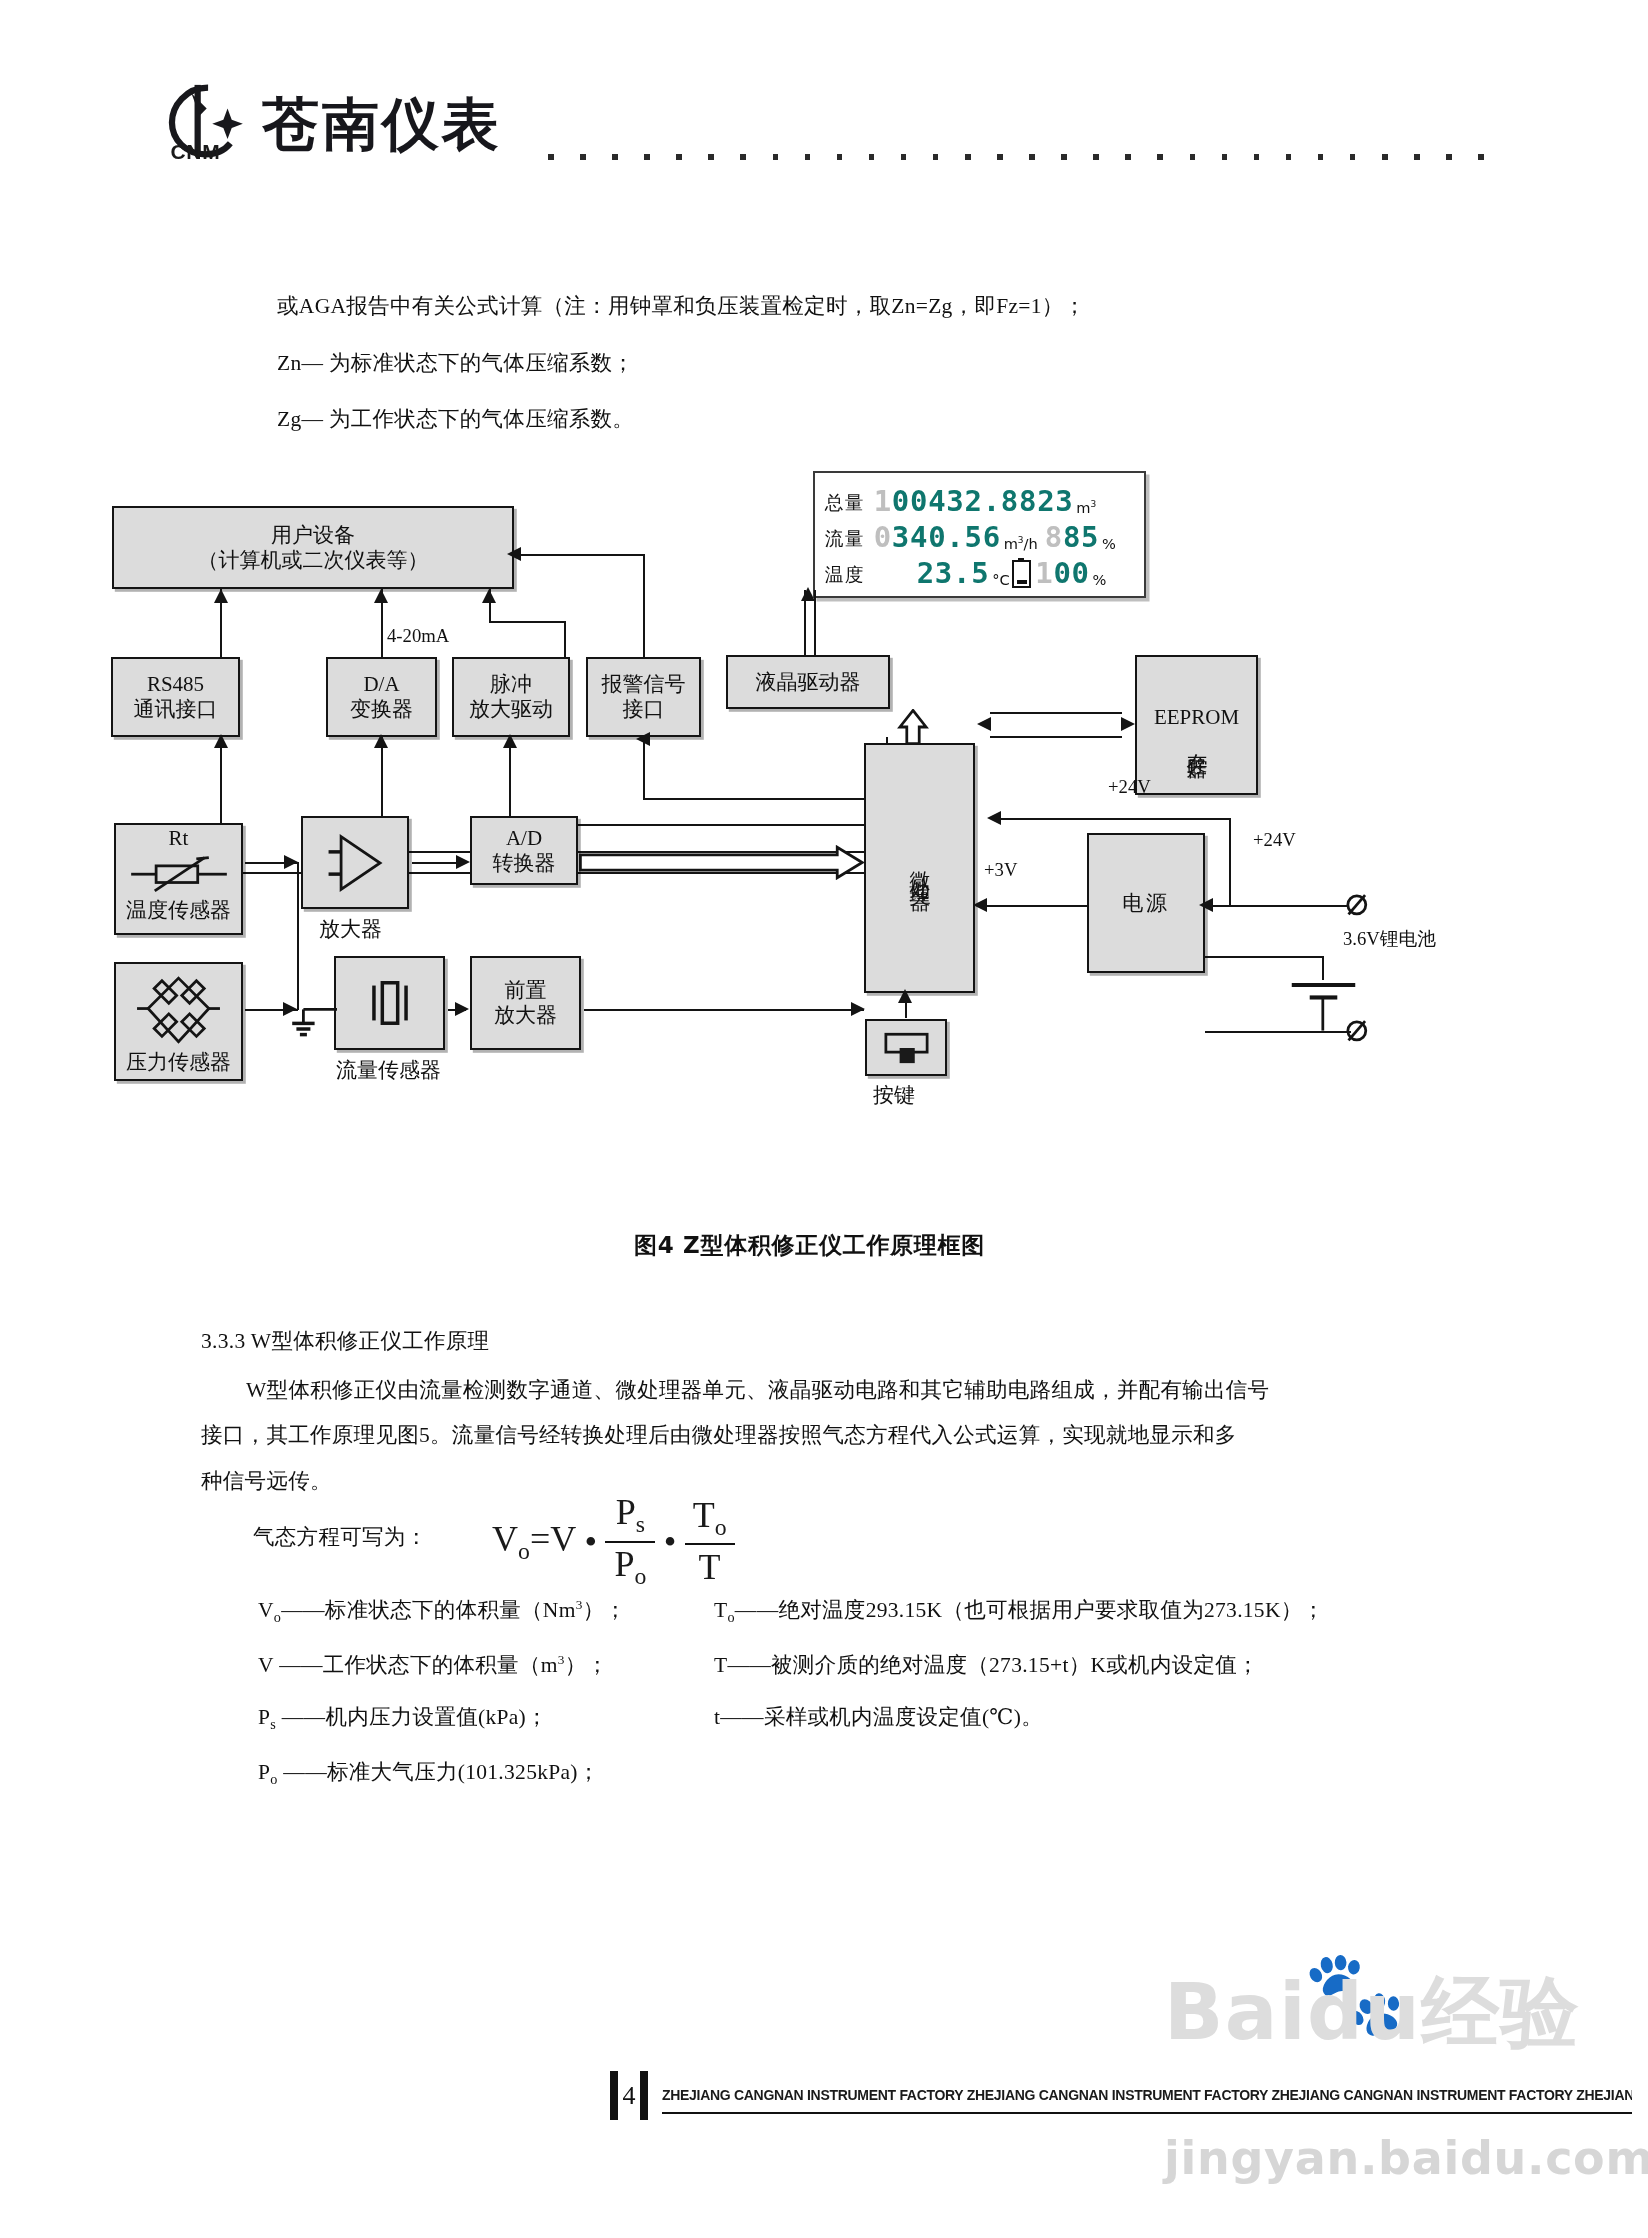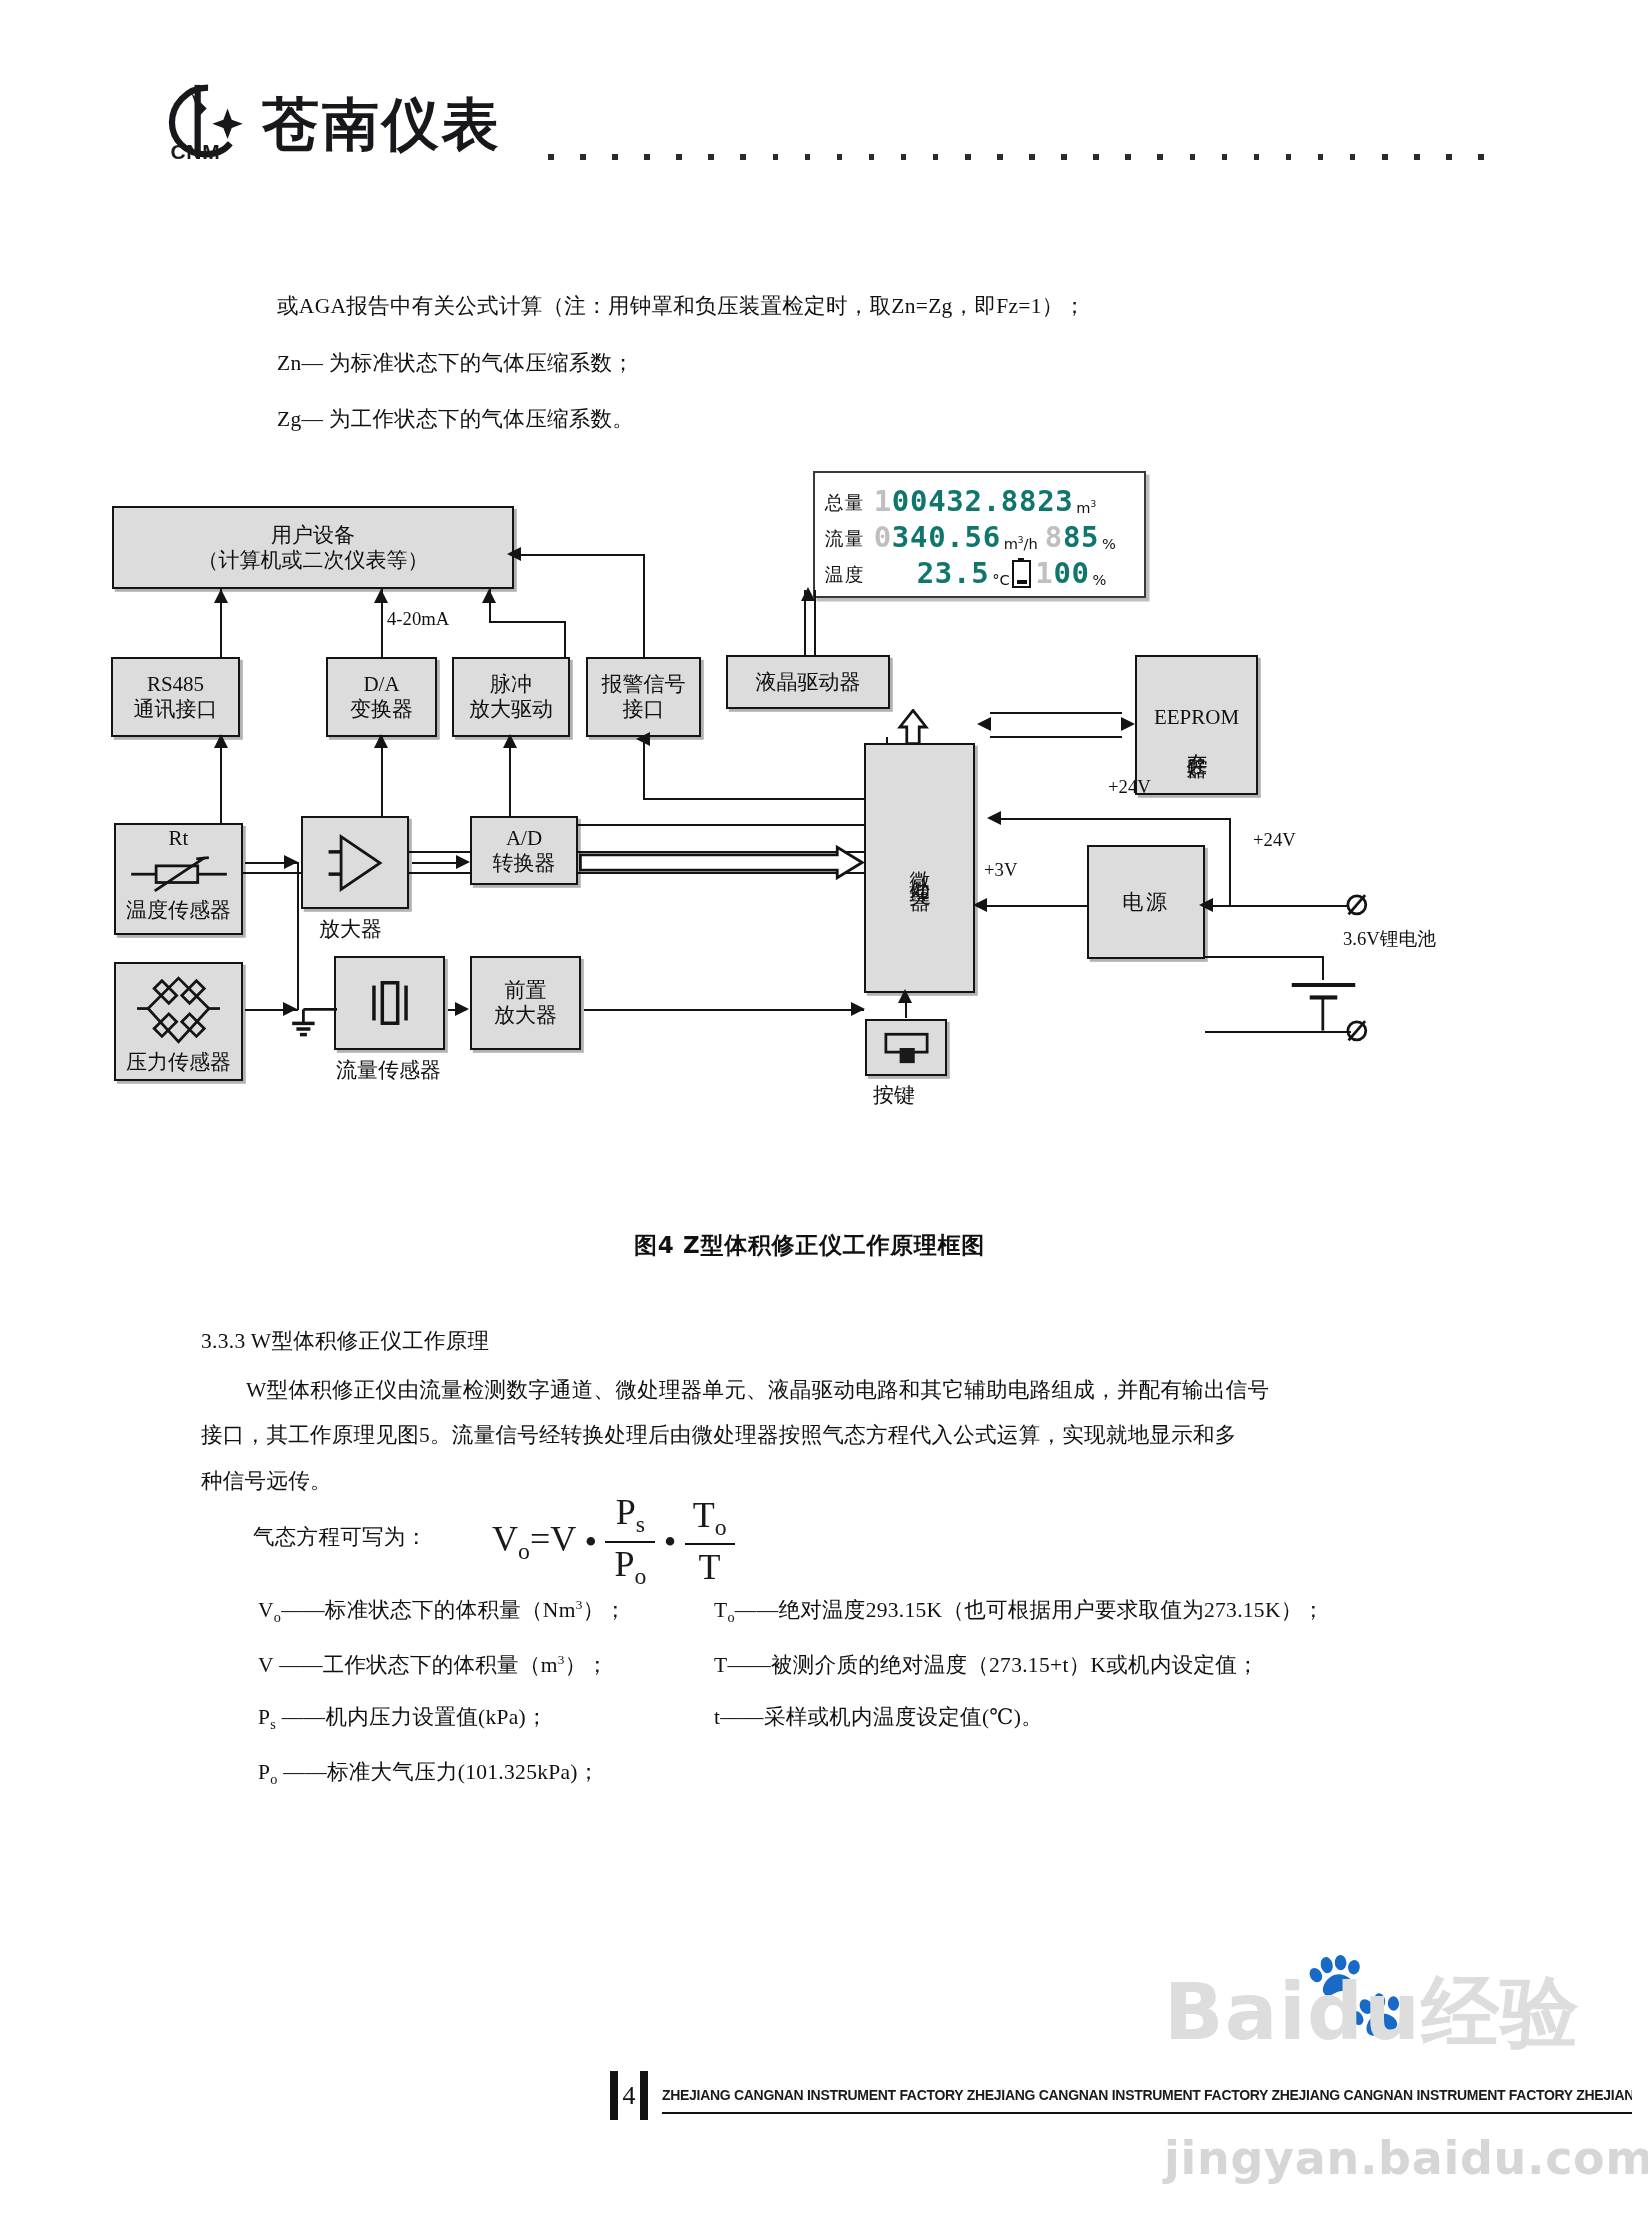--- a/index.html
+++ b/index.html
@@ -188,21 +188,21 @@
     <div class="ln-v" style="left:399px;top:150px;height:36px;"></div>
 
     <div class="ln-v" style="left:478px;top:83px;height:103px;"></div>
     <div class="ln-h" style="left:349px;top:83px;width:130px;"></div>
     <div class="arw left" style="left:342px;top:76px;"></div>
 
     <div class="bx" style="left:-54px;top:186px;width:129px;height:80px;">
       <span class="ln">RS485</span>
       <span class="ln">通讯接口</span>
     </div>
-    <div class="lbl small" style="left:222px;top:137px;">4-20mA</div>
+    <div class="lbl small" style="left:222px;top:154px;">4-20mA</div>
     <div class="bx" style="left:161px;top:186px;width:111px;height:80px;">
       <span class="ln">D/A</span>
       <span class="ln">变换器</span>
     </div>
     <div class="bx" style="left:287px;top:186px;width:118px;height:80px;">
       <span class="ln">脉冲</span>
       <span class="ln">放大驱动</span>
     </div>
     <div class="bx" style="left:421px;top:186px;width:115px;height:80px;">
       <span class="ln">报警信号</span>
@@ -326,21 +326,21 @@
     <div class="bx" style="left:700px;top:548px;width:82px;height:57px;">
       <svg width="55" height="36" viewBox="0 0 80 52">
         <rect x="10" y="6" width="60" height="26" fill="none" stroke="#141414" stroke-width="4"></rect>
         <rect x="30" y="26" width="22" height="22" fill="#1a1a1a"></rect>
       </svg>
     </div>
     <div class="lbl" style="left:708px;top:610px;">按键</div>
     <div class="ln-v" style="left:740px;top:521px;height:26px;"></div>
     <div class="arw up" style="left:733px;top:518px;"></div>
 
-    <div class="bx vtext" style="left:922px;top:374px;width:118px;height:114px;writing-mode:horizontal-tb;letter-spacing:2.8px;">
+    <div class="bx vtext" style="left:922px;top:362px;width:118px;height:140px;writing-mode:horizontal-tb;letter-spacing:2.8px;">
       <span class="ln">电源</span>
     </div>
     <div class="lbl small" style="left:943px;top:305px;">+24V</div>
     <div class="ln-h" style="left:832px;top:347px;width:234px;"></div>
     <div class="ln-v" style="left:1064px;top:347px;height:89px;"></div>
     <div class="arw left" style="left:822px;top:340px;"></div>
     <div class="lbl small" style="left:1088px;top:358px;">+24V</div>
     <div class="ln-h" style="left:1040px;top:434px;width:143px;"></div>
     <div class="arw left" style="left:1034px;top:427px;"></div>
     <svg style="position:absolute;left:1178px;top:420px;" width="29" height="29" viewBox="0 0 42 42">

